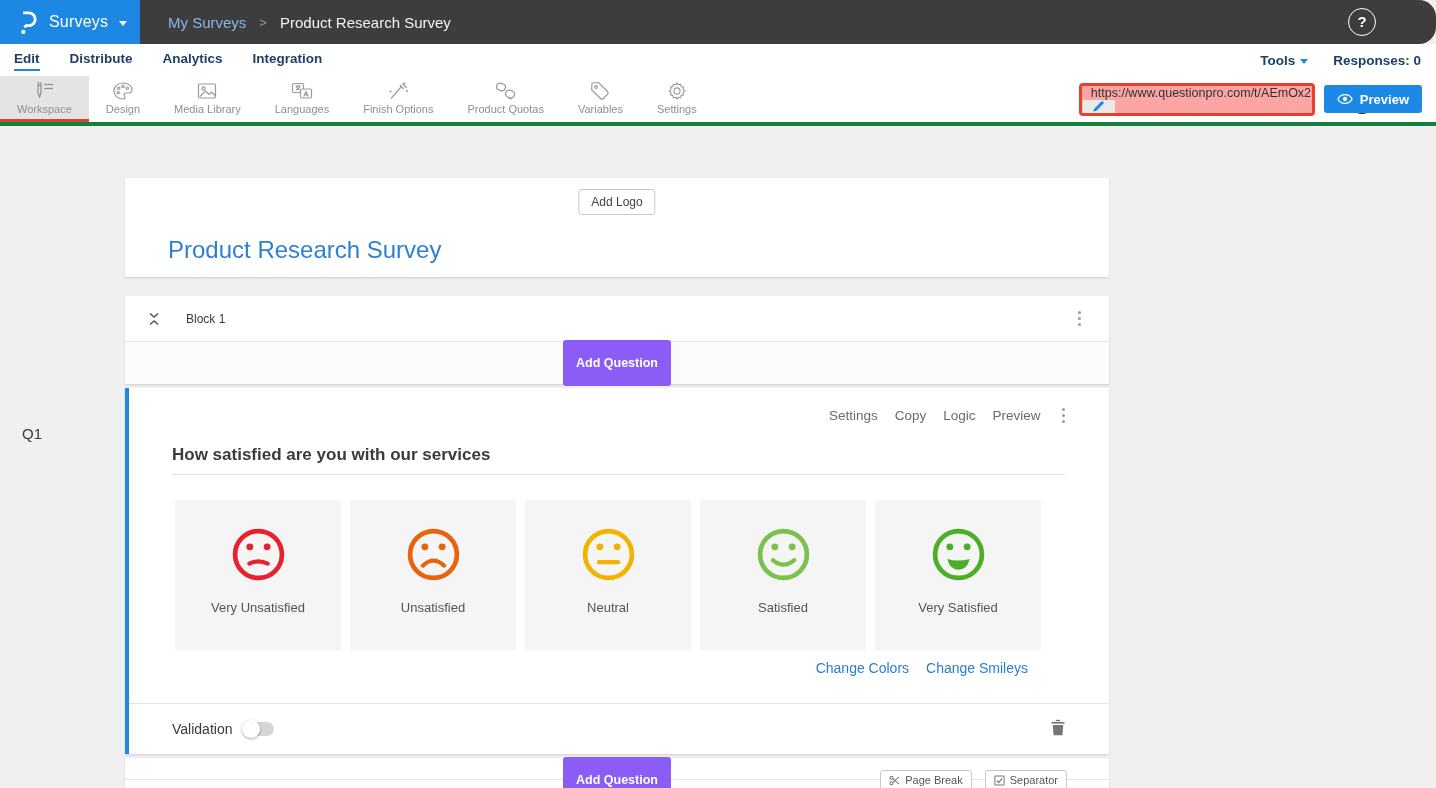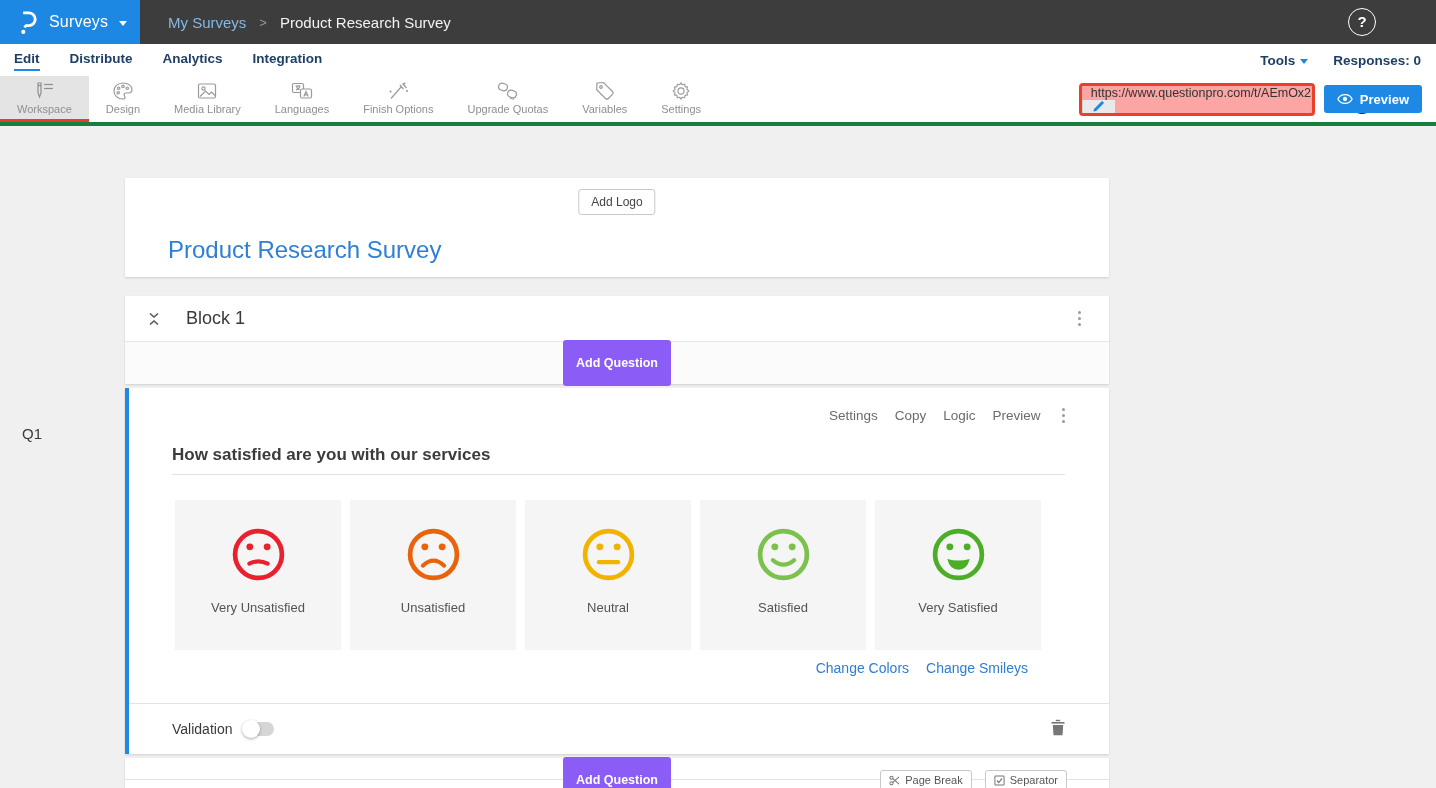--- a/index.html
+++ b/index.html
@@ -1,20 +1,20 @@
 <!DOCTYPE html>
 <html><head>
 <meta charset="utf-8">
 <style>
   * { margin:0; padding:0; box-sizing:border-box; }
   html,body { width:1436px; height:788px; overflow:hidden; }
   body { font-family:"Liberation Sans", sans-serif; background:#f0f0f0; }
 
   
-  .topbar { height:44px; background:#3d3d3d; display:flex; align-items:center; color:#fff; }
+  .topbar { height:44px; background:#3d3d3d; display:flex; align-items:center; color:#fff;border-radius:17px; }
   .logo-area { width:140px; height:44px; background:#1d87e4; display:flex; align-items:center; padding-left:17px; gap:11px; }
   .logo-area .product { font-size:16px; letter-spacing:.2px; }
   .caret-down { width:0; height:0; border-left:4.5px solid transparent; border-right:4.5px solid transparent; border-top:5px solid #fff; margin-top:2px; }
   .breadcrumb { display:flex; align-items:center; gap:13px; margin-left:28px; font-size:15px; }
   .crumb-parent { color:#85b9e6; }
   .crumb-sep { color:#9a9a9a; font-size:13px; }
   .crumb-current { color:#f2f2f2; }
   .topbar-right { margin-left:auto; display:flex; align-items:center; gap:11px; padding-right:15px;flex-direction:column; }
   .circle-btn { width:28px; height:28px; border:1.5px solid #fff; border-radius:50%; display:flex; align-items:center; justify-content:center; font-weight:bold; font-size:15px; }
   .upgrade-btn { height:27px; padding:0 17px; background:#ffa200; border-radius:14px; display:flex; align-items:center; font-size:13px; font-weight:bold; color:#fff; }
@@ -44,21 +44,21 @@
   .q-index { position:absolute; left:22px; top:299px; font-size:15px; color:#3a3a3a; }
   .col { margin-left:125px; width:984px; }
   .card { background:#fff; box-shadow:0 1px 2px rgba(0,0,0,.14); }
 
   .header-card { height:99px; position:relative; margin-bottom:19px;margin-top:26px; }
   .add-logo-btn { position:absolute; top:11px; left:50%; transform:translateX(-50%); padding:5px 12px; background:#fff; border:1px solid #c9c9c9; border-radius:3px; font-size:12px; color:#444; }
   .survey-title { position:absolute; left:43px; top:58px; font-size:24px; color:#2f80d5; }
 
   .block-card { margin-bottom:4px; }
   .block-head { height:46px; display:flex; align-items:center; padding:0 24px 0 23px; border-bottom:1px solid #e7e7e7; }
-  .block-name { margin-left:26px; font-size:18px; color:#3a3a3a; }
+  .block-name { margin-left:26px; font-size:12px; color:#3a3a3a; }
   .dots-v { margin-left:auto; display:flex; flex-direction:column; gap:2.5px; padding:4px; }
   .dots-v i { width:3.5px; height:3.5px; border-radius:50%; background:#9a9a9a; }
   .block-addrow { height:42px; display:flex; align-items:center; justify-content:center; background:#fbfbfb; }
   .btn-primary { background:#8b5cf6; color:#fff; font-size:12.5px; font-weight:bold; padding:16px 13px; border-radius:3px; }
 
   .question-card { border-left:4px solid #1e88e5; margin-bottom:4px; }
   .q-actions { display:flex; justify-content:flex-end; align-items:center; gap:17px; padding:20px 40px 0 0; height:35px; font-size:13.5px; color:#6b6b6b; }
   .q-title { margin:22px 0 0 43px; font-size:17px; font-weight:bold; color:#3b3b3b; height:19px; line-height:19px; }
   .q-divider { margin:10px 44px 0 43px; border-bottom:1px solid #e3e3e3; }
   .smiley-row { display:flex; gap:9px; margin:25px 16px 0 46px; }
@@ -187,21 +187,21 @@
       <path d="M17.5 1.5 V3.5 M16.5 2.5 H18.5 M20 9 V11 M19 10 H21 M3.5 9.5 V11.5 M2.5 10.5 H4.5"></path>
     </svg>
     <span>Finish Options</span>
   </div>
   <div class="tool-item">
     <svg width="24" height="20" viewBox="0 0 24 20" stroke="#9a9a9a" fill="none" stroke-width="1.2">
       <rect x="2.5" y="2.5" width="9" height="7" rx="3.5" transform="rotate(20 7 6)"></rect>
       <rect x="11.5" y="9.5" width="9" height="7" rx="3.5" transform="rotate(20 16 13)"></rect>
       <path d="M16 16.5 L14.5 18 M17.5 17.5 L16.8 18.8"></path>
     </svg>
-    <span>Upgrade Quotas</span>
+    <span>Product Quotas</span>
   </div>
   <div class="tool-item">
     <svg width="22" height="20" viewBox="0 0 22 20" stroke="#9a9a9a" fill="none" stroke-width="1.2">
       <path d="M3 3.5 L9.5 3 L18.5 12 C19.3 12.8 19.3 14 18.5 14.8 L14.3 19 C13.5 19.8 12.3 19.8 11.5 19 L2.7 10.2 Z" transform="translate(0,-1.5)"></path>
       <circle cx="7" cy="6" r="1.3"></circle>
     </svg>
     <span>Variables</span>
   </div>
   <div class="tool-item">
     <svg width="22" height="20" viewBox="0 0 22 22" stroke="#9a9a9a" fill="none" stroke-width="1.2" stroke-linejoin="round">

